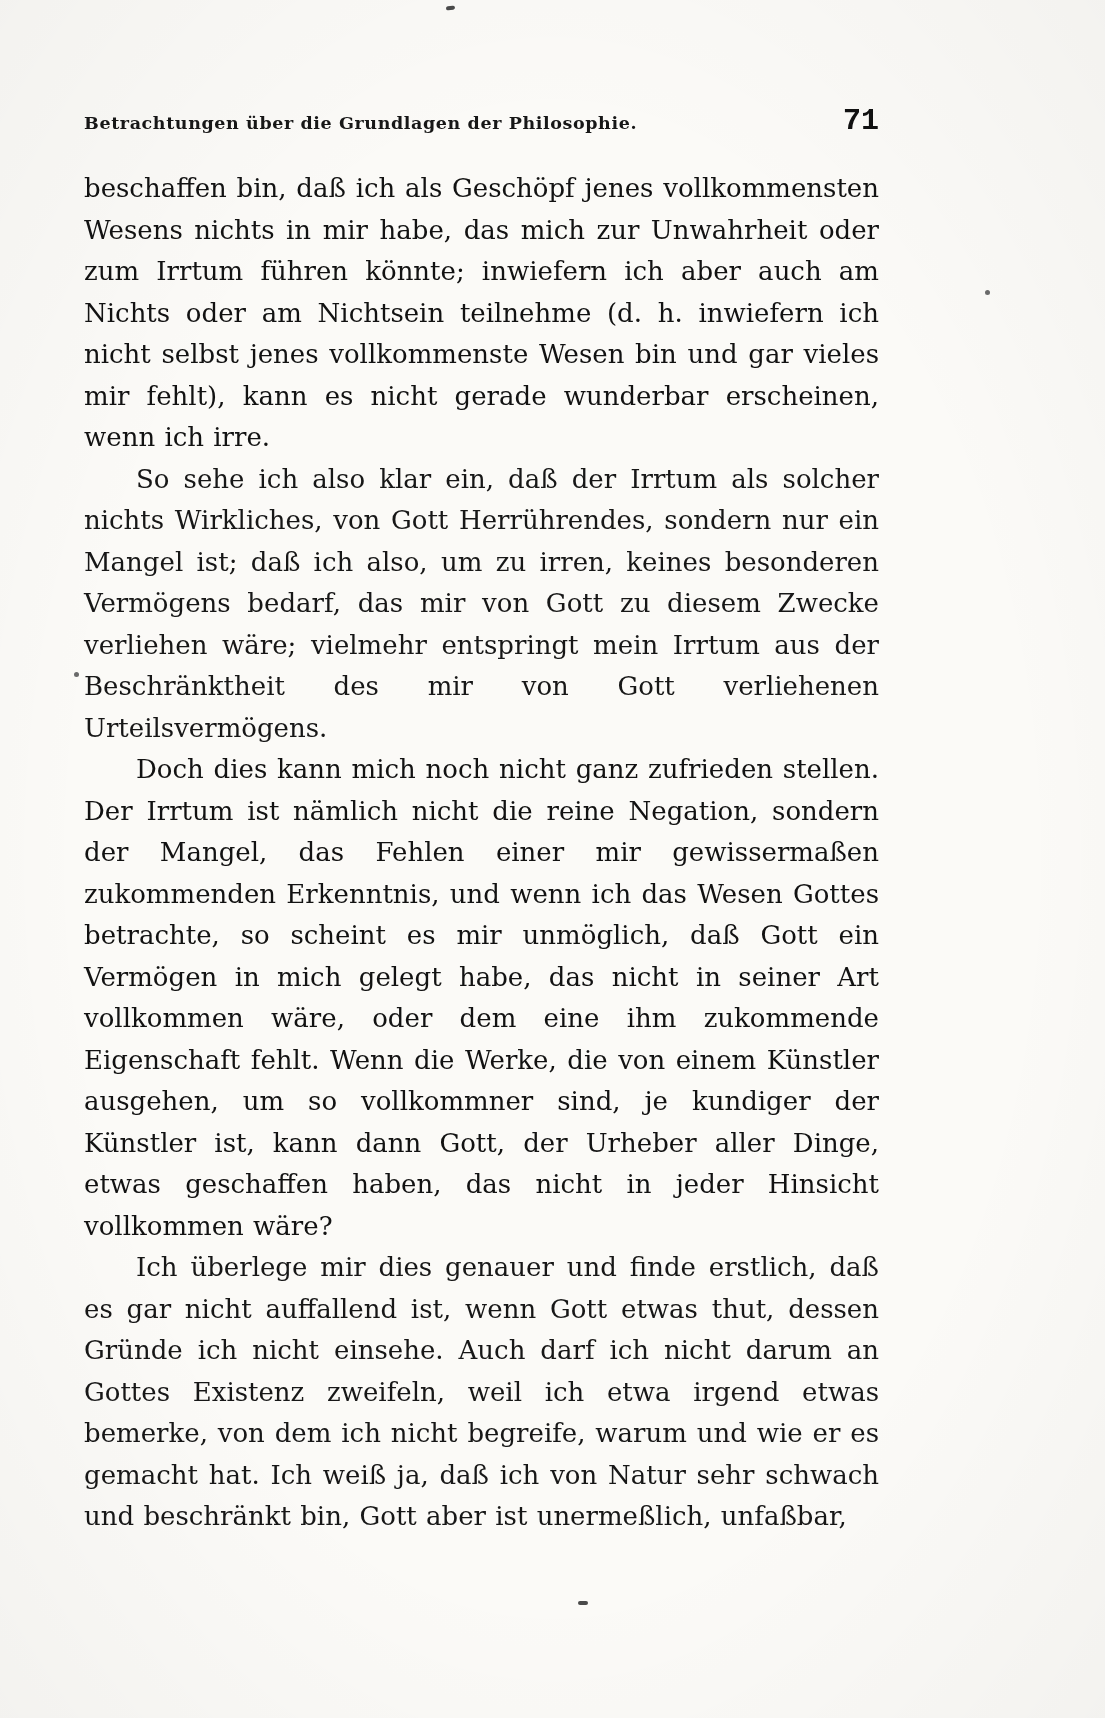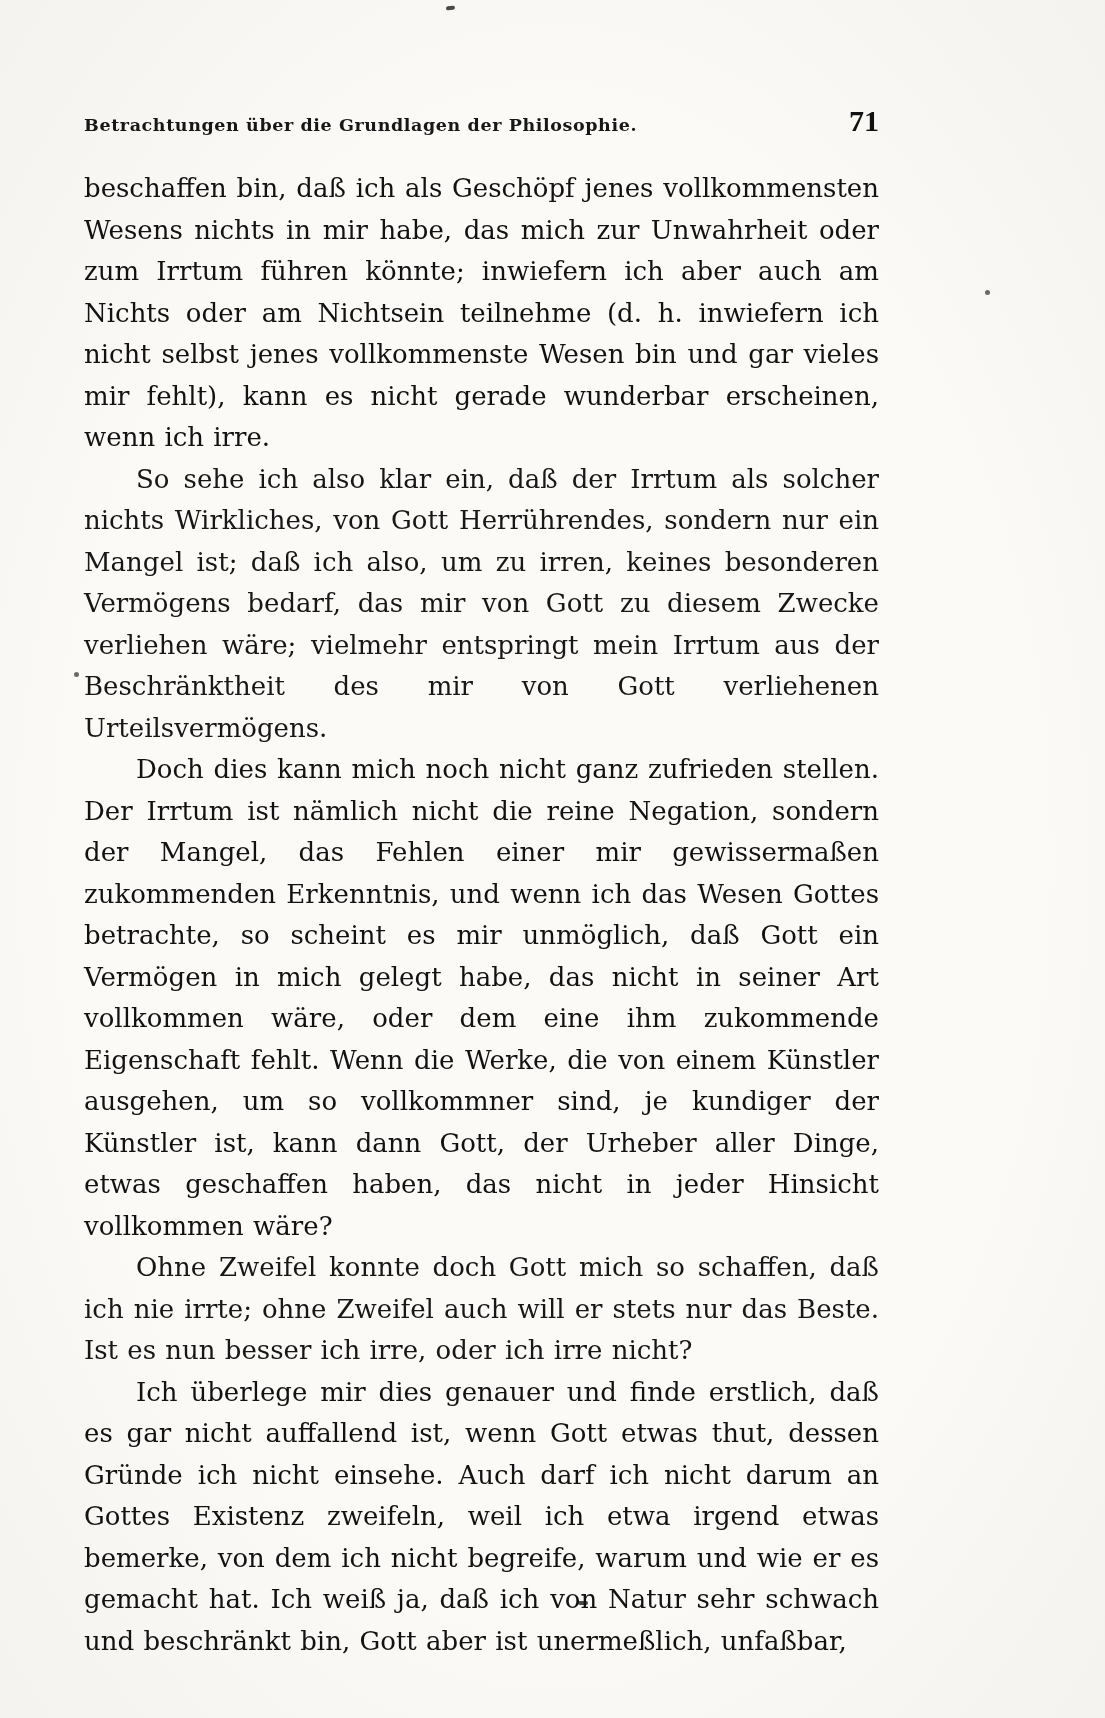--- a/index.html
+++ b/index.html
@@ -86,21 +86,21 @@
   }
   .runhead-title {
     font-family: "DejaVu Serif", serif;
     font-weight: bold;
     font-size: 17.5px;
     letter-spacing: 0.6px;
     color: #171717;
     white-space: nowrap;
   }
   .runhead-folio {
-    font-family: Liberation Serif, serif;
+    font-family: Liberation Mono, monospace;
     font-weight: bold;
     font-size: 30px;
     color: #111111;
     margin-left: 26px;
     text-align: right;
   }
 
   .body-text {
     font-family: "DejaVu Serif", serif;
     font-size: 26px;
@@ -140,18 +140,17 @@
 
     <div class="runhead">
       <div class="runhead-title">Betrachtungen über die Grundlagen der Philosophie.</div>
       <div class="runhead-folio">71</div>
     </div>
 
     <div class="body-text">
       <p class="first">beschaffen bin, daß ich als Geschöpf jenes vollkommensten Wesens nichts in mir habe, das mich zur Unwahrheit oder zum Irrtum führen könnte; inwiefern ich aber auch am Nichts oder am Nichtsein teilnehme (d. h. inwiefern ich nicht selbst jenes vollkommenste Wesen bin und gar vieles mir fehlt), kann es nicht gerade wunderbar erscheinen, wenn ich irre.</p>
       <p>So sehe ich also klar ein, daß der Irrtum als solcher nichts Wirkliches, von Gott Herrührendes, sondern nur ein Mangel ist; daß ich also, um zu irren, keines besonderen Vermögens bedarf, das mir von Gott zu diesem Zwecke verliehen wäre; vielmehr entspringt mein Irrtum aus der Beschränktheit des mir von Gott verliehenen Urteilsvermögens.</p>
       <p>Doch dies kann mich noch nicht ganz zufrieden stellen. Der Irrtum ist nämlich nicht die reine Negation, sondern der Mangel, das Fehlen einer mir gewissermaßen zukommenden Erkenntnis, und wenn ich das Wesen Gottes betrachte, so scheint es mir unmöglich, daß Gott ein Vermögen in mich gelegt habe, das nicht in seiner Art vollkommen wäre, oder dem eine ihm zukommende Eigenschaft fehlt. Wenn die Werke, die von einem Künstler ausgehen, um so vollkommner sind, je kundiger der Künstler ist, kann dann Gott, der Urheber aller Dinge, etwas geschaffen haben, das nicht in jeder Hinsicht vollkommen wäre?</p>
-      <p>Ohne Zweifel konnte doch Gott mich so schaffen, daß ich nie irrte; ohne Zweifel auch will er stets nur das Beste. Ist es nun besser ich irre, oder ich irre nicht?</p>
       <p>Ich überlege mir dies genauer und finde erstlich, daß es gar nicht auffallend ist, wenn Gott etwas thut, dessen Gründe ich nicht einsehe. Auch darf ich nicht darum an Gottes Existenz zweifeln, weil ich etwa irgend etwas bemerke, von dem ich nicht begreife, warum und wie er es gemacht hat. Ich weiß ja, daß ich von Natur sehr schwach und beschränkt bin, Gott aber ist unermeßlich, unfaßbar,</p>
     </div>
 
   </div>
 </div>
 
 </body></html>

